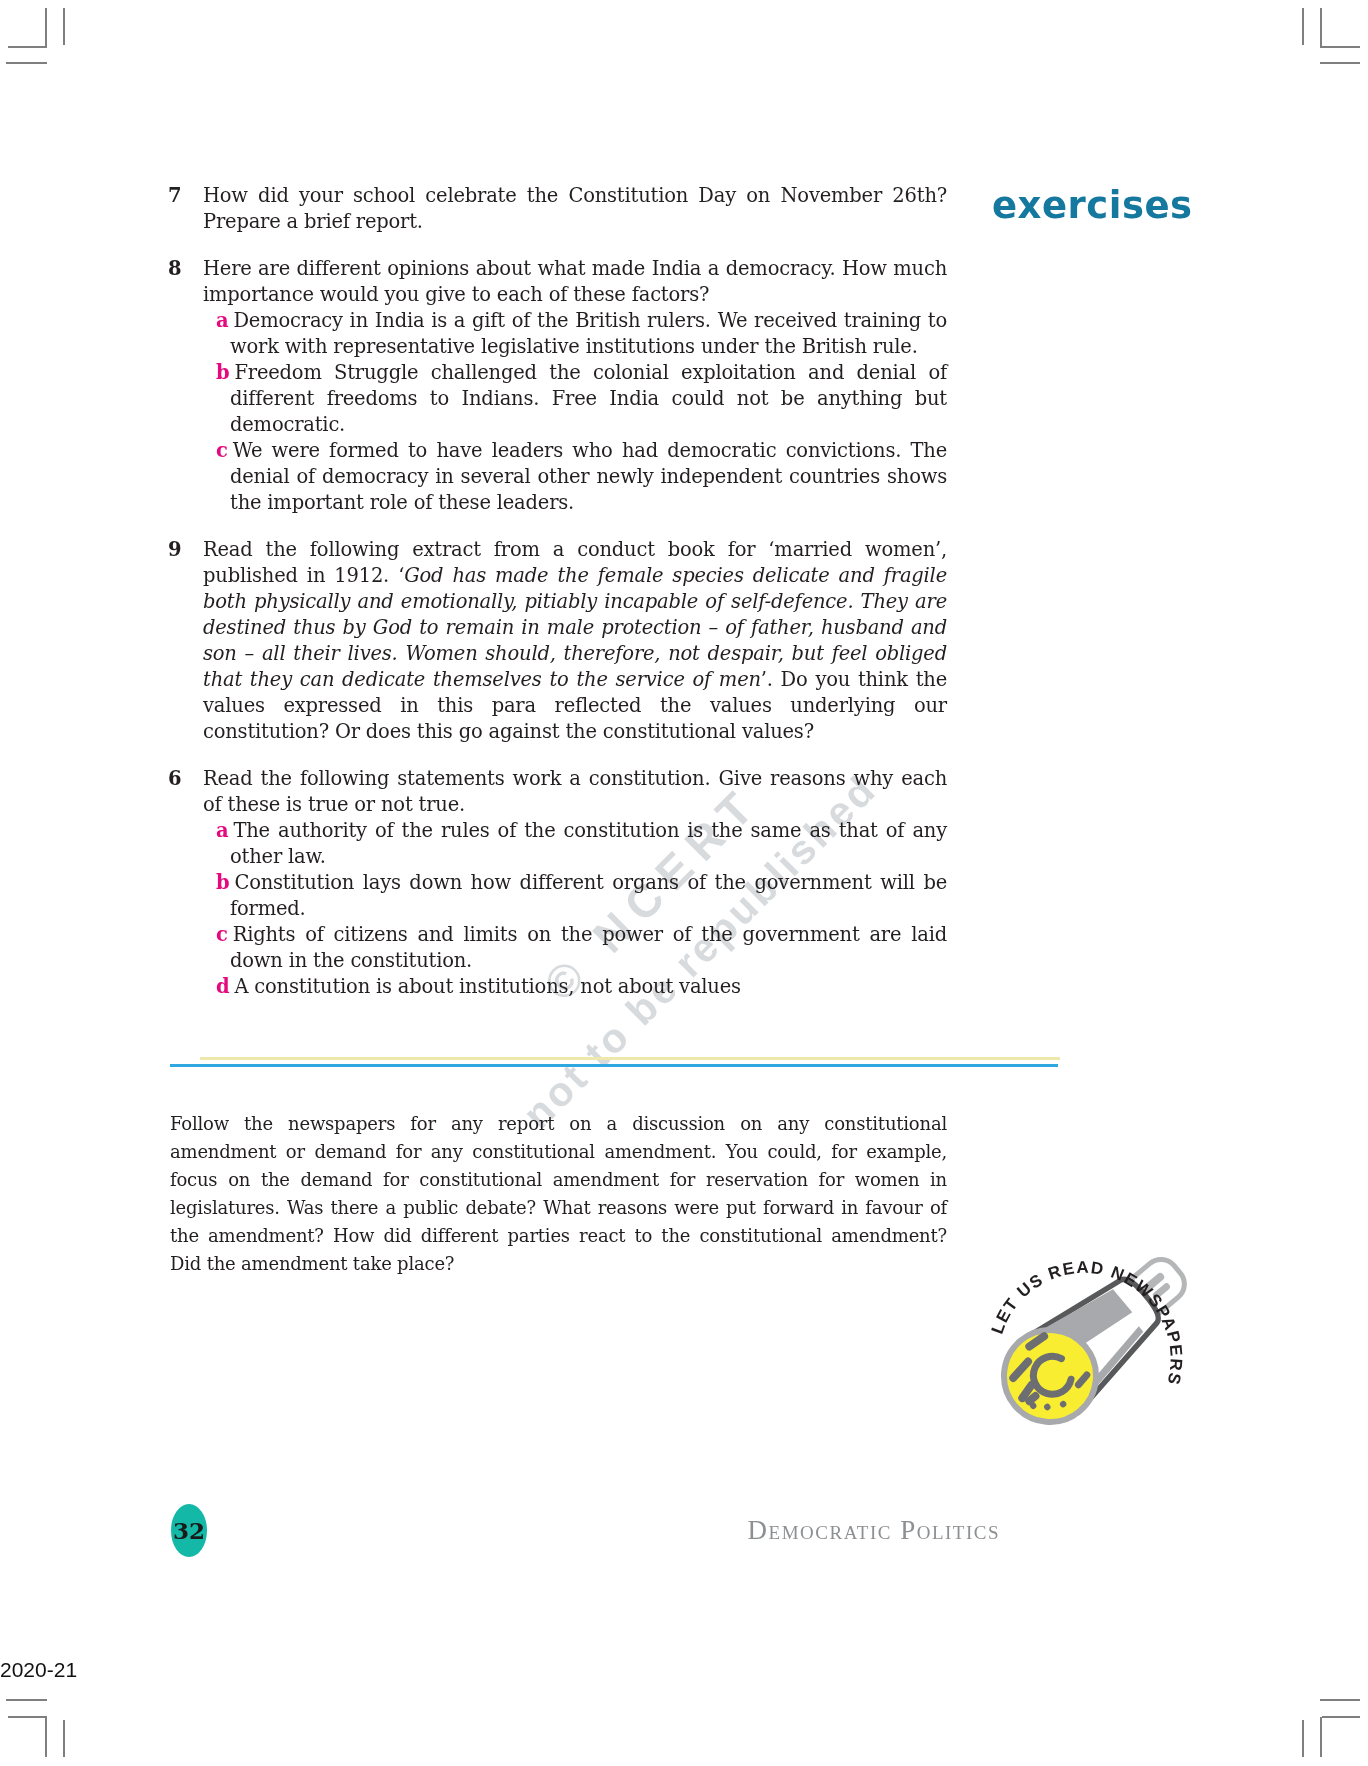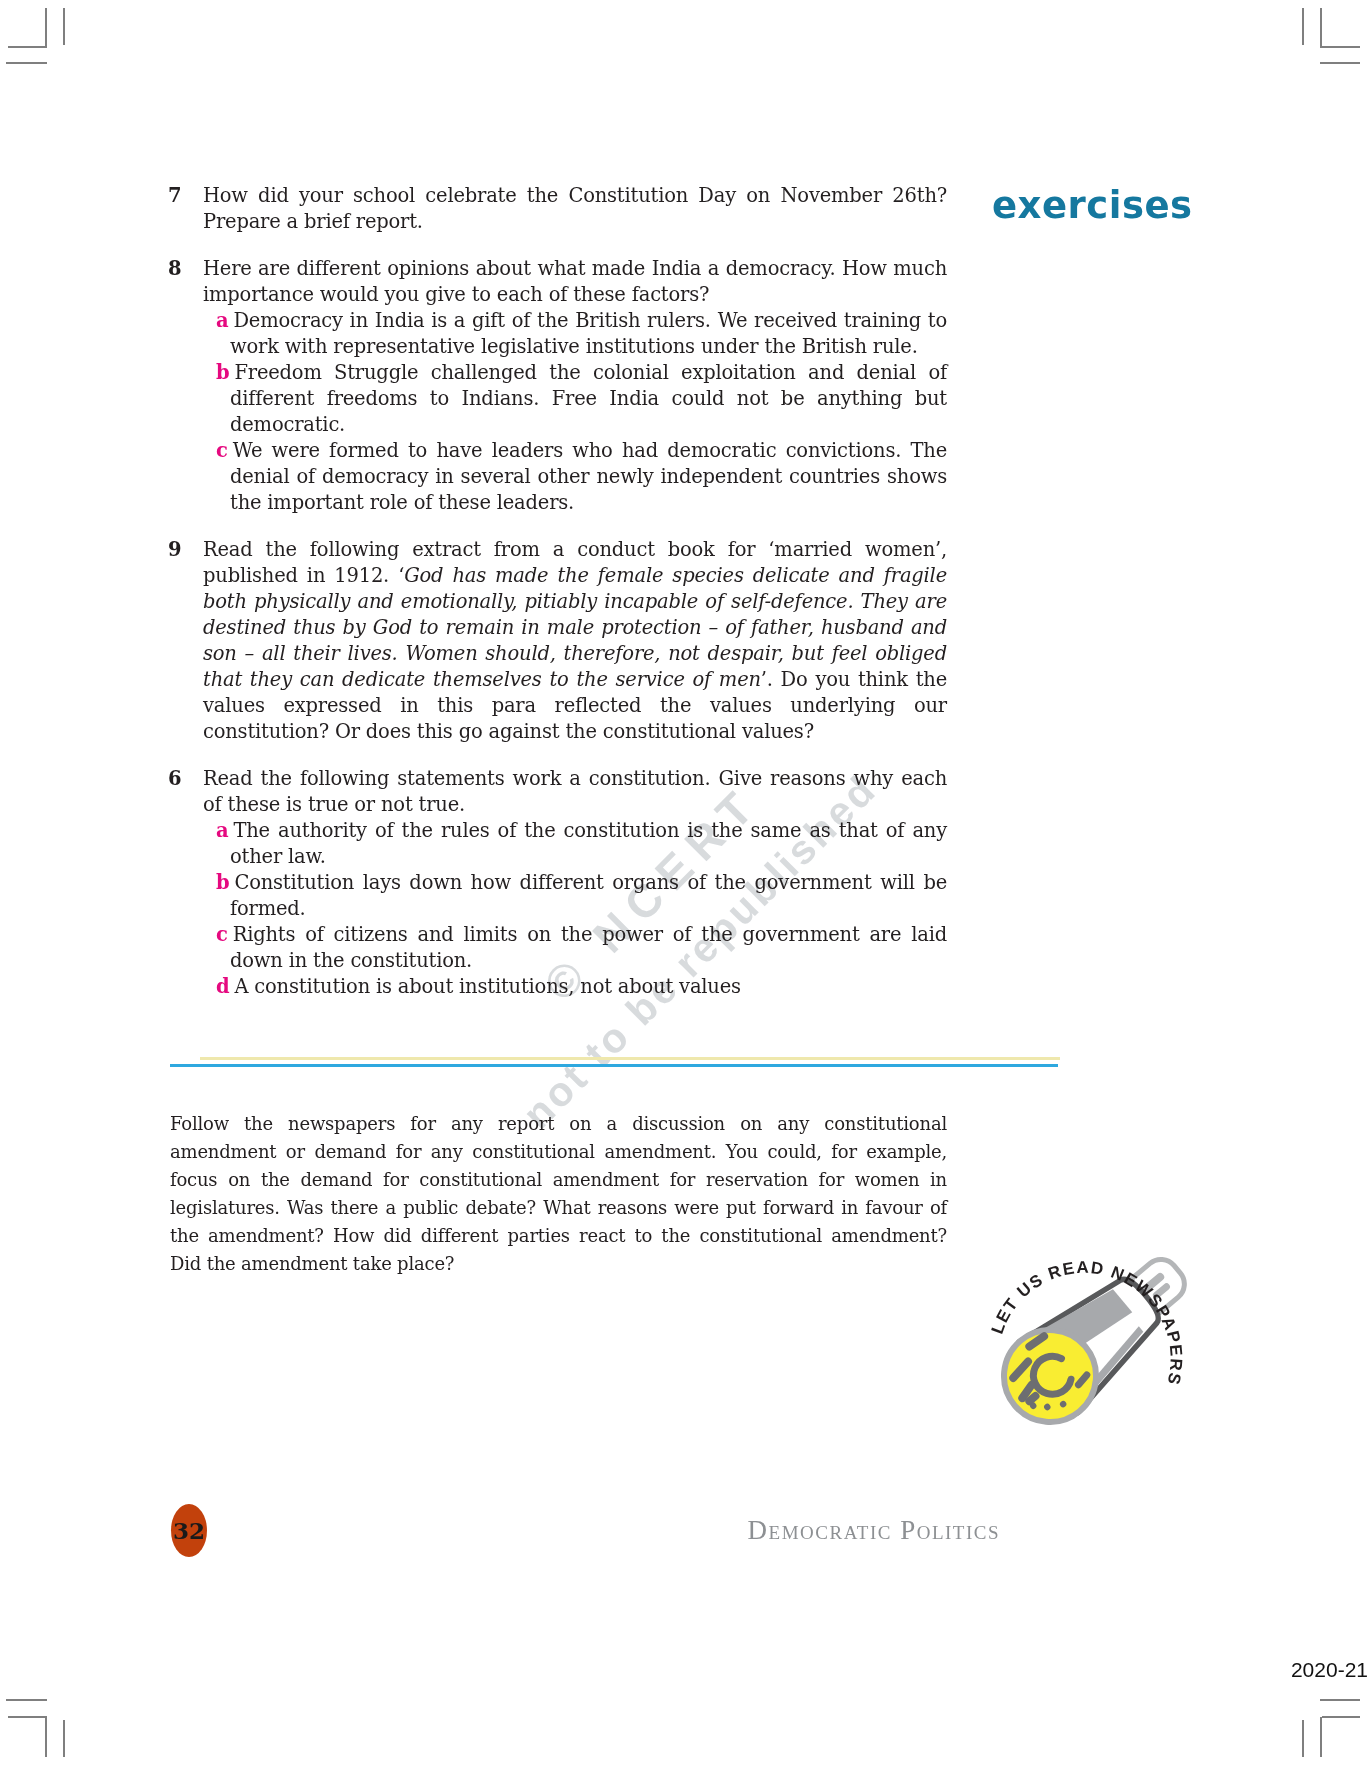--- a/index.html
+++ b/index.html
@@ -28,26 +28,26 @@
   
   .rule-y{position:absolute;left:200px;top:1057px;width:860px;height:3px;background:#efe8ad;z-index:2;}
   .rule-b{position:absolute;left:170px;top:1064px;width:888px;height:3px;background:#2ea8df;z-index:2;}
   
   .activity{position:absolute;left:170px;top:1110px;width:777px;z-index:2;
             font-size:18px;line-height:28px;text-align:justify;letter-spacing:-0.2px;}
   
   .npicon{position:absolute;left:992px;top:1240px;width:200px;height:196px;z-index:2;overflow:visible;}
   
   .badge{position:absolute;left:171px;top:1504px;width:36px;height:53px;border-radius:50%;
-         background:#c2410c;display:flex;align-items:center;justify-content:center;z-index:2;}
+         background:#14b8a6;display:flex;align-items:center;justify-content:center;z-index:2;}
   .badge span{font-weight:bold;font-size:23px;color:#1a1a1a;}
   .booktitle{position:absolute;left:640px;top:1515px;width:360px;text-align:right;z-index:2;
              font-family:"Liberation Serif", serif;font-variant:small-caps;font-size:27px;
              color:#8d9093;letter-spacing:1.5px;}
-  .edition{position:absolute;left:0;top:1658px;width:100%;text-align:right;z-index:2;
+  .edition{position:absolute;left:0;top:1658px;width:100%;text-align:left;z-index:2;
            font-family:"Liberation Sans", sans-serif;font-size:21px;color:#111111;}
 </style>
 </head>
 <body>
 
 <div class="page">
 
   <div>
     <div class="crop" style="left:45px;top:8px;width:2px;height:40px;"></div>
     <div class="crop" style="left:63px;top:8px;width:2px;height:37px;"></div>

